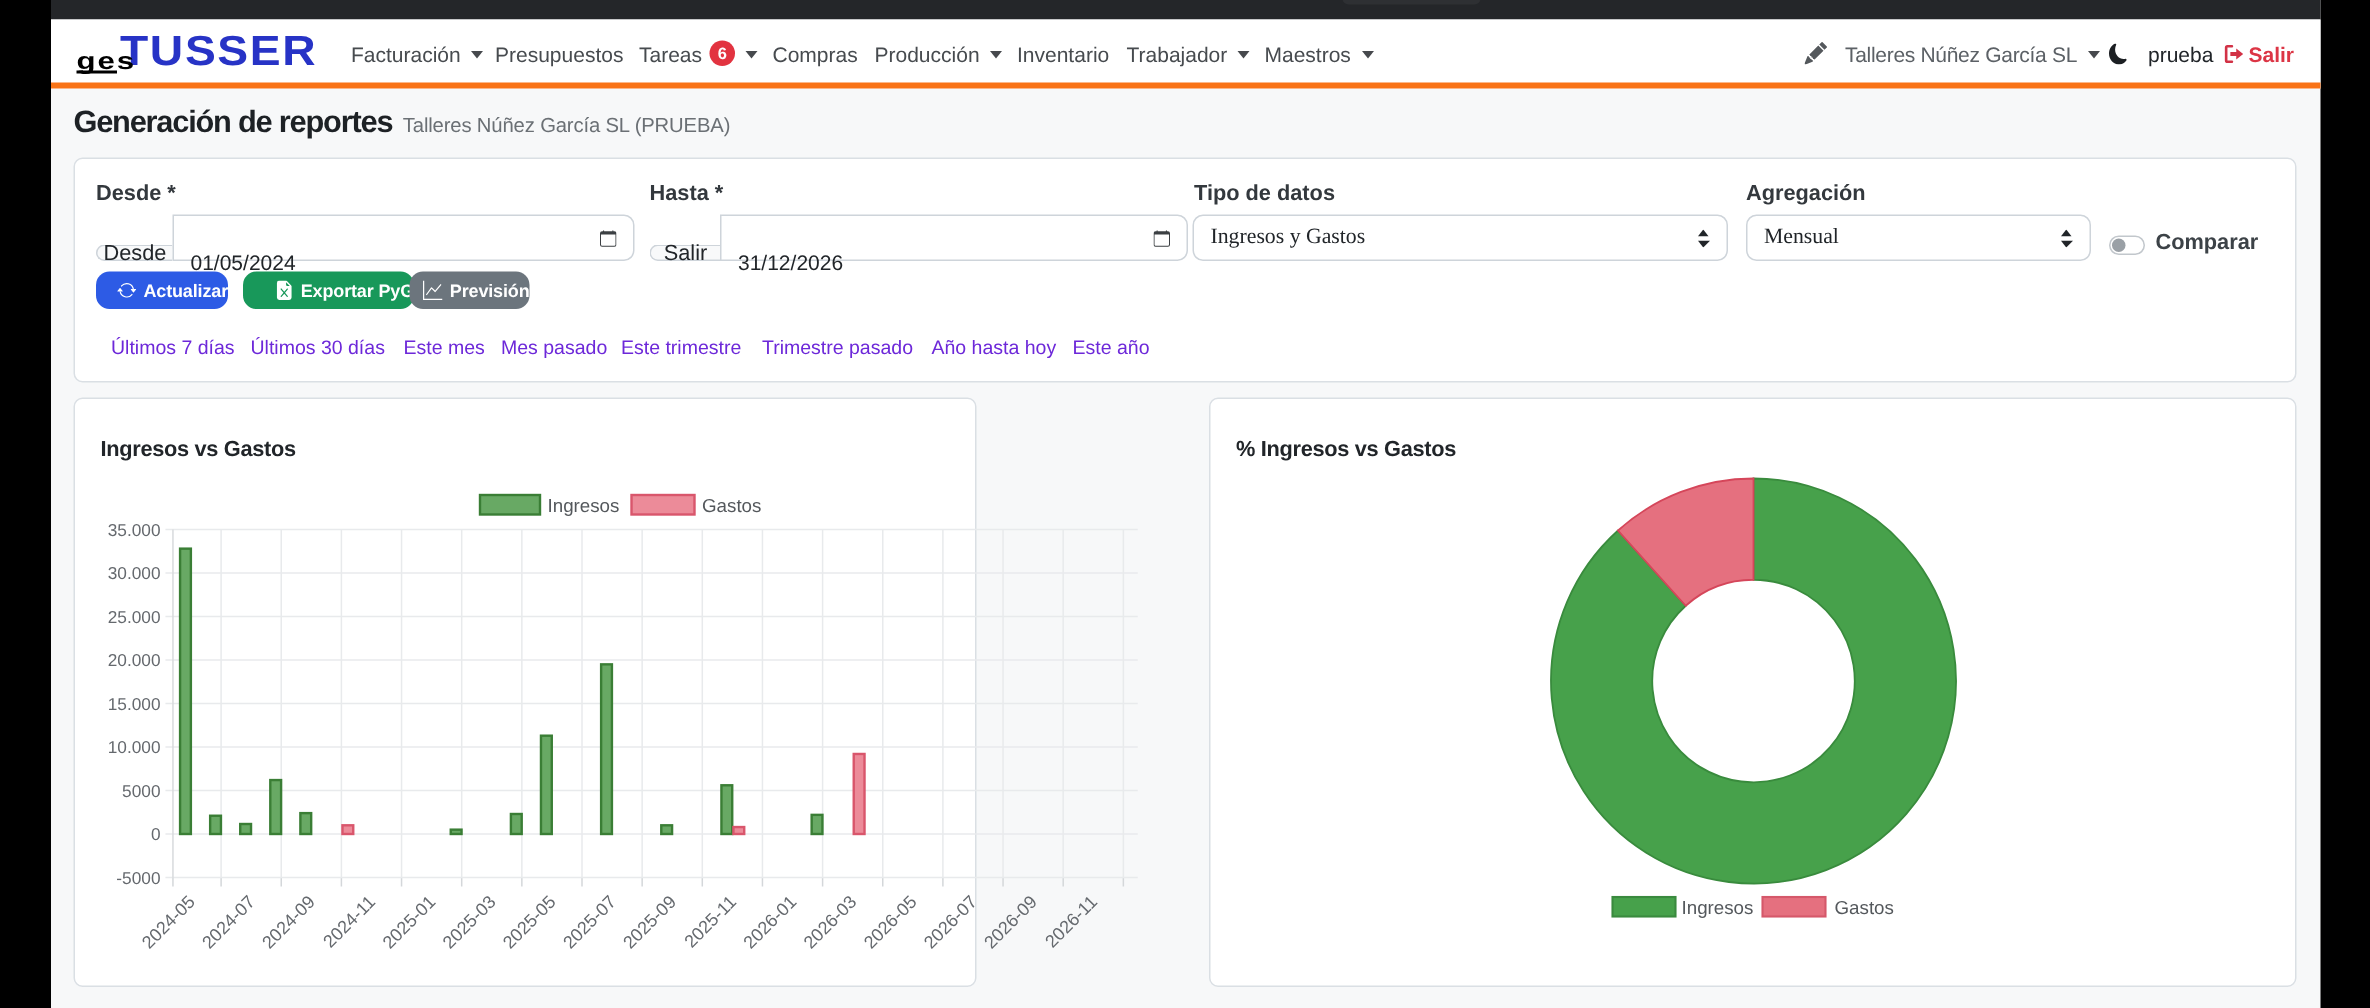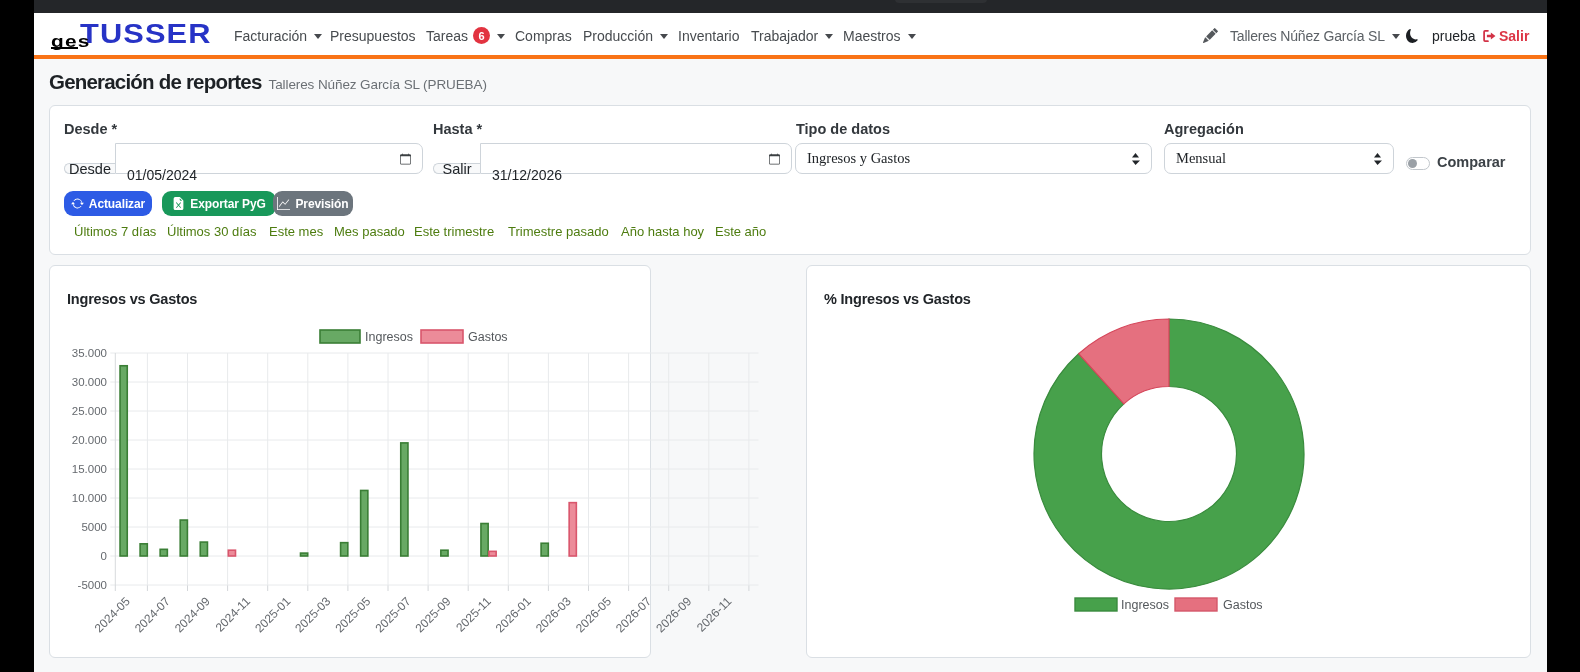--- a/index.html
+++ b/index.html
@@ -17,22 +17,22 @@
 #hdr span { letter-spacing:-0.1px; font-size:13.5px; color:#6b7075; margin-left:7px; }
 .card { position:absolute; background:#fff; border:1px solid #dadfe4; border-radius:6px; }
 #fcard { left:15px; top:105px; width:1482px; height:150px;padding-left:46px; }
 .flabel { position:absolute; top:15px; font-size:14.5px; font-weight:bold; color:#33383d; }
 .igroup { position:absolute; top:37px; height:31px; display:flex; }
 .iaddon { width:51px; background:#f8f9fa; border:1px solid #ced4da; border-right:none; border-radius:7px 0 0 7px; display:flex; align-items:center; justify-content:center; font-size:14.5px; color:#212529;margin-top:20px; }
 .ifield { flex:1; background:#fff; border:1px solid #ced4da; border-radius:0 7px 7px 0; display:flex; align-items:center; padding:0 11px; font-size:14px; color:#212529; }
 .ifield .val { flex:1;margin-top:32px; }
 .sel { position:absolute; top:37px; height:31px; background:#fff; border:1px solid #ced4da; border-radius:7px; display:flex; align-items:center; padding:0 11px; font-size:14.5px; color:#212529;font-family:Liberation Serif, serif; }
 .sel svg { position:absolute; right:11px; }
-.btn { position:absolute; top:85px; height:25px; border-radius:9px; color:#fff; font-size:12px; font-weight:bold; display:flex; align-items:center; justify-content:center; gap:5px; white-space:nowrap; letter-spacing:-0.1px; }
-.qlink { position:absolute; top:118px; font-size:13px; color:#4d7c0f; white-space:nowrap; }
+.btn { position:absolute; top:75px; height:25px; border-radius:9px; color:#fff; font-size:12px; font-weight:bold; display:flex; align-items:center; justify-content:flex-end; gap:5px; white-space:nowrap; letter-spacing:-0.1px; }
+.qlink { position:absolute; top:118px; font-size:13px; color:#6d28d9; white-space:nowrap; }
 #toggle { position:absolute; left:1356px; top:51px; width:24px; height:13px; border-radius:7px; background:#fff; border:1px solid #c2c7cc; }
 #toggle::after { content:""; position:absolute; left:1px; top:1px; width:9px; height:9px; border-radius:50%; background:#9aa0a6; }
 #complbl { position:absolute; left:1387px; top:48px; font-size:14.5px; font-weight:bold; color:#3c4247; }
 #bcard { left:15px; top:265px; width:602px; height:393px; }
 #dcard { left:772px; top:265px; width:725px; height:393px; }
 .navright { position:absolute; top:0; height:45px; display:flex; align-items:center; }
 </style></head><body>
 <div id="win">
 <div id="topbar">
       <div id="tab"></div>

